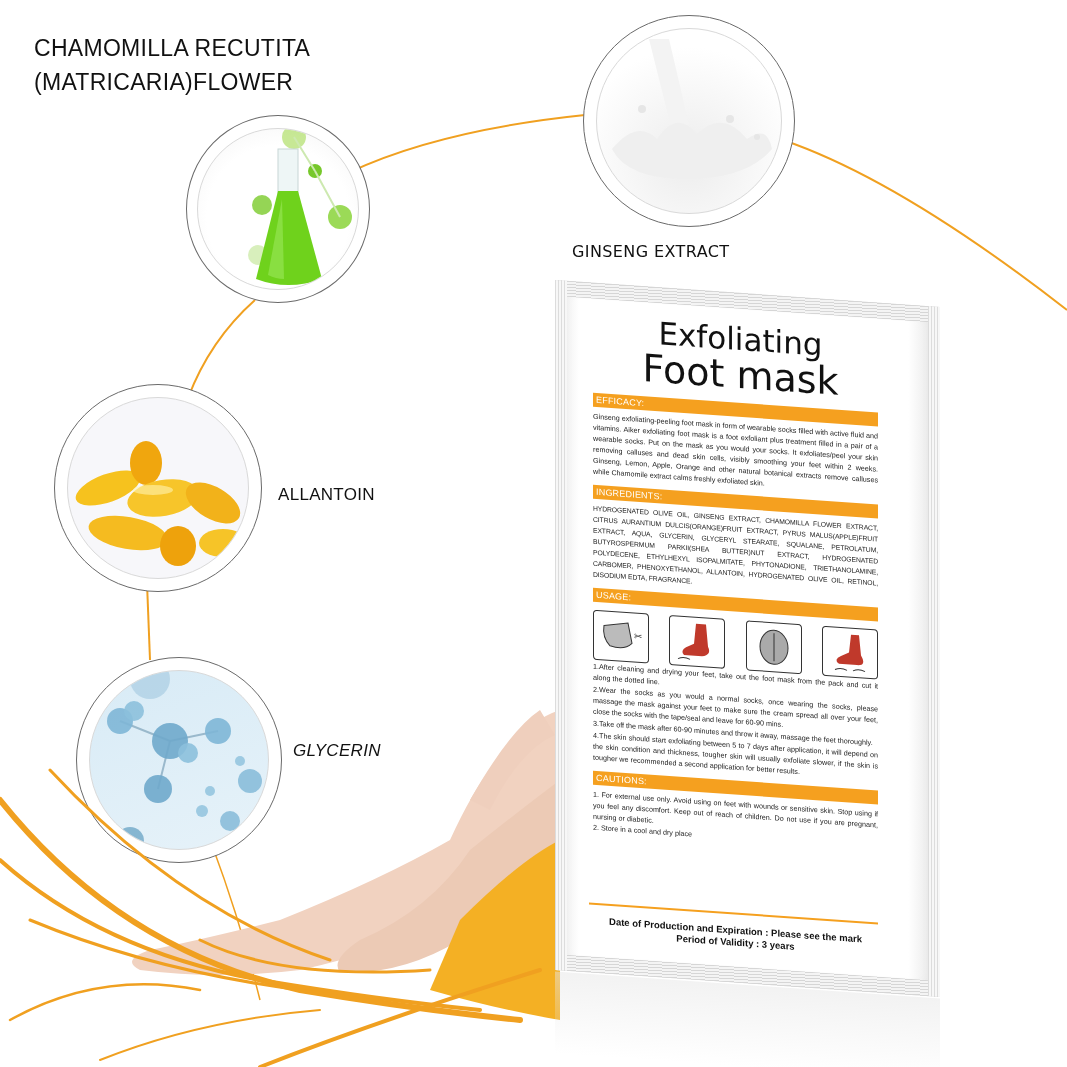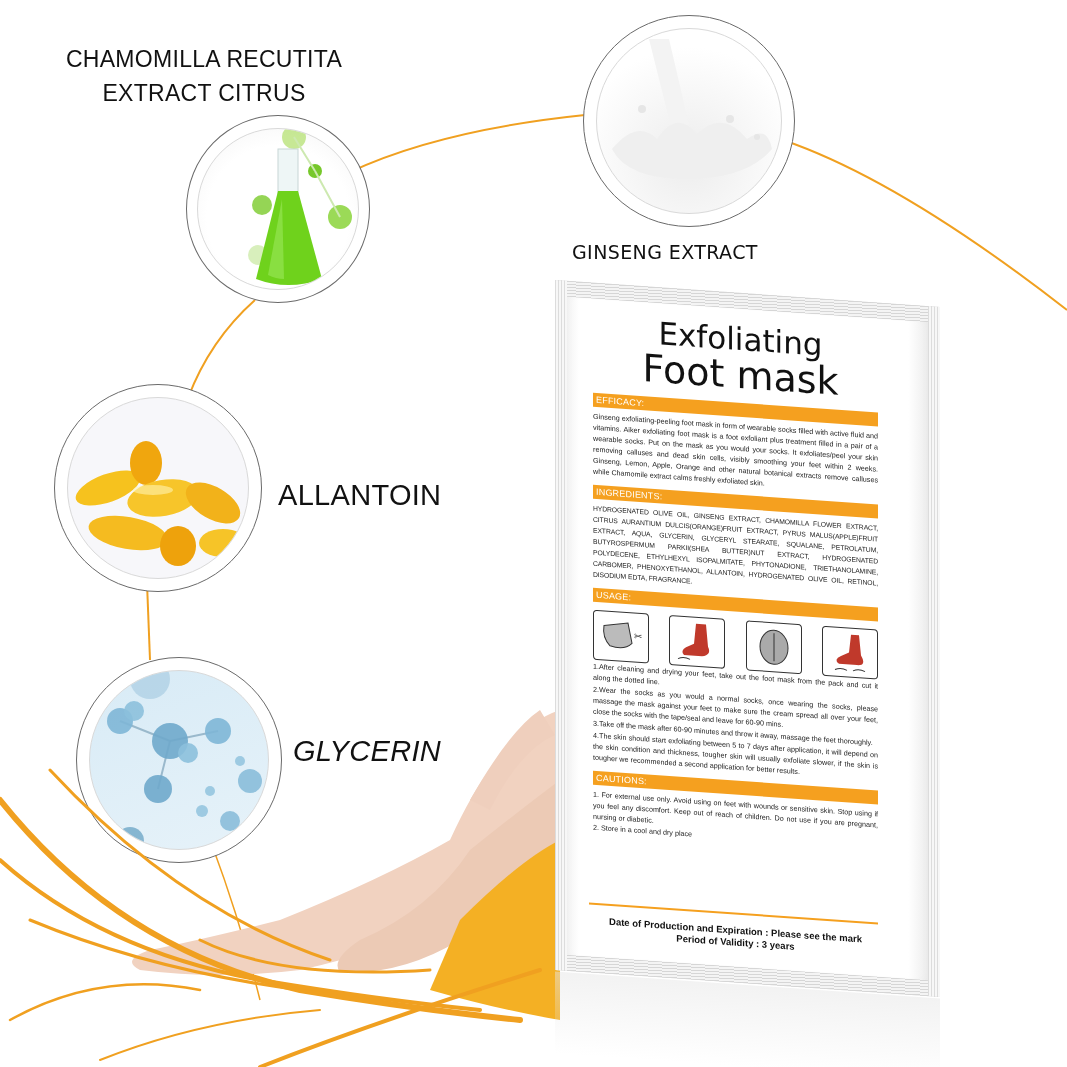--- a/index.html
+++ b/index.html
@@ -9,23 +9,23 @@
     font-family:"Liberation Sans", sans-serif;
   }
   .abs { position:absolute; }
 
   
   svg.lines { position:absolute; left:0; top:0; width:1067px; height:1067px; }
 
   
   .label {
     position:absolute; color:#111; font-family:"Liberation Sans", sans-serif;
-    font-size:29px; letter-spacing:0.3px; line-height:34px;
-  }
-  .label.ginseng { font-family:"DejaVu Sans", sans-serif; font-size:19px; letter-spacing:0.4px; }
+    font-size:17px; letter-spacing:0.3px; line-height:34px;
+  }
+  .label.ginseng { font-family:"DejaVu Sans", sans-serif; font-size:16px; letter-spacing:0.4px; }
   .label.chamomile { font-size:23px; line-height:34px; width:340px; }
 
   
   .bubble {
     position:absolute; border-radius:50%;
     border:1.5px solid #6a6a6a; background:#fff;
     box-sizing:border-box;
   }
   .bubble .inner {
     position:absolute; border-radius:50%; overflow:hidden;
@@ -92,23 +92,23 @@
 <body>
 
 <svg class="lines" viewBox="0 0 1067 1067">
   <path d="M350 172 Q 440 130 585 115" stroke="#f0a020" stroke-width="2" fill="none"></path>
   <path d="M783 140 Q 900 180 1067 310" stroke="#f0a020" stroke-width="2" fill="none"></path>
   <path d="M255 300 Q 210 340 188 398" stroke="#f0a020" stroke-width="2" fill="none"></path>
   <path d="M147 583 L 150 660" stroke="#f0a020" stroke-width="2" fill="none"></path>
   <path d="M212 845 Q 240 920 260 1000" stroke="#f0a020" stroke-width="1.5" fill="none"></path>
 </svg>
 
-<div class="label chamomile" style="left:34px; top:42px;text-align:center;">
+<div class="label chamomile" style="left:34px; top:31px;">
   <div>CHAMOMILLA RECUTITA</div>
-  <div>EXTRACT CITRUS</div>
+  <div>(MATRICARIA)FLOWER</div>
 </div>
 
 <div class="bubble" style="left:186px; top:115px; width:184px; height:188px;">
   <div class="inner" style="left:10px; top:12px; width:162px; height:162px; background:radial-gradient(circle at 50% 55%,#ffffff 60%,#f2f2f2 100%);">
     <svg width="162" height="162" viewBox="0 0 162 162">
       <circle cx="96" cy="8" r="12" fill="#b9e27a" opacity="0.8"></circle>
       <circle cx="117" cy="42" r="7" fill="#76c82a"></circle>
       <circle cx="142" cy="88" r="12" fill="#8ad43a" opacity="0.85"></circle>
       <circle cx="64" cy="76" r="10" fill="#7acb2a" opacity="0.8"></circle>
       <circle cx="60" cy="126" r="10" fill="#c8e8a0" opacity="0.7"></circle>

